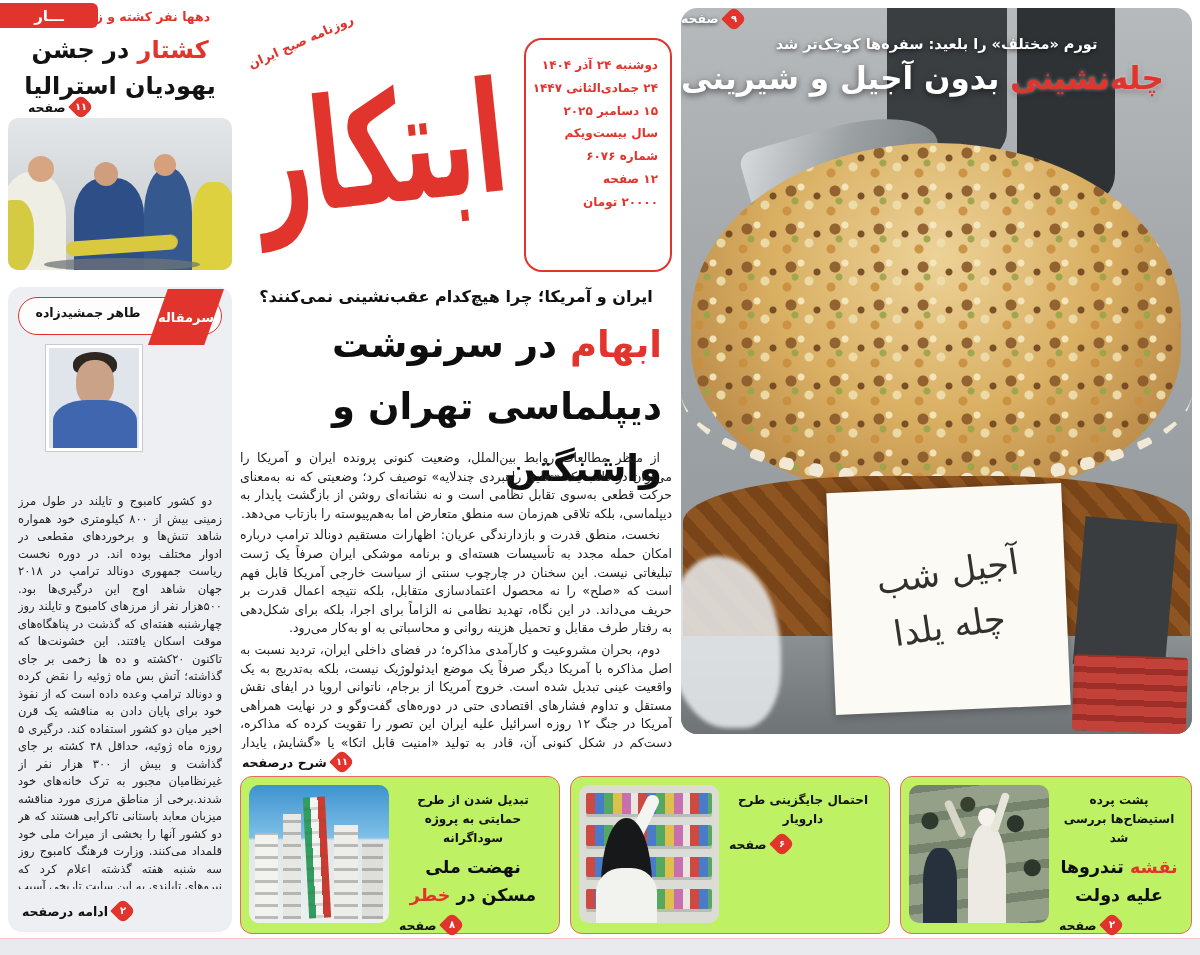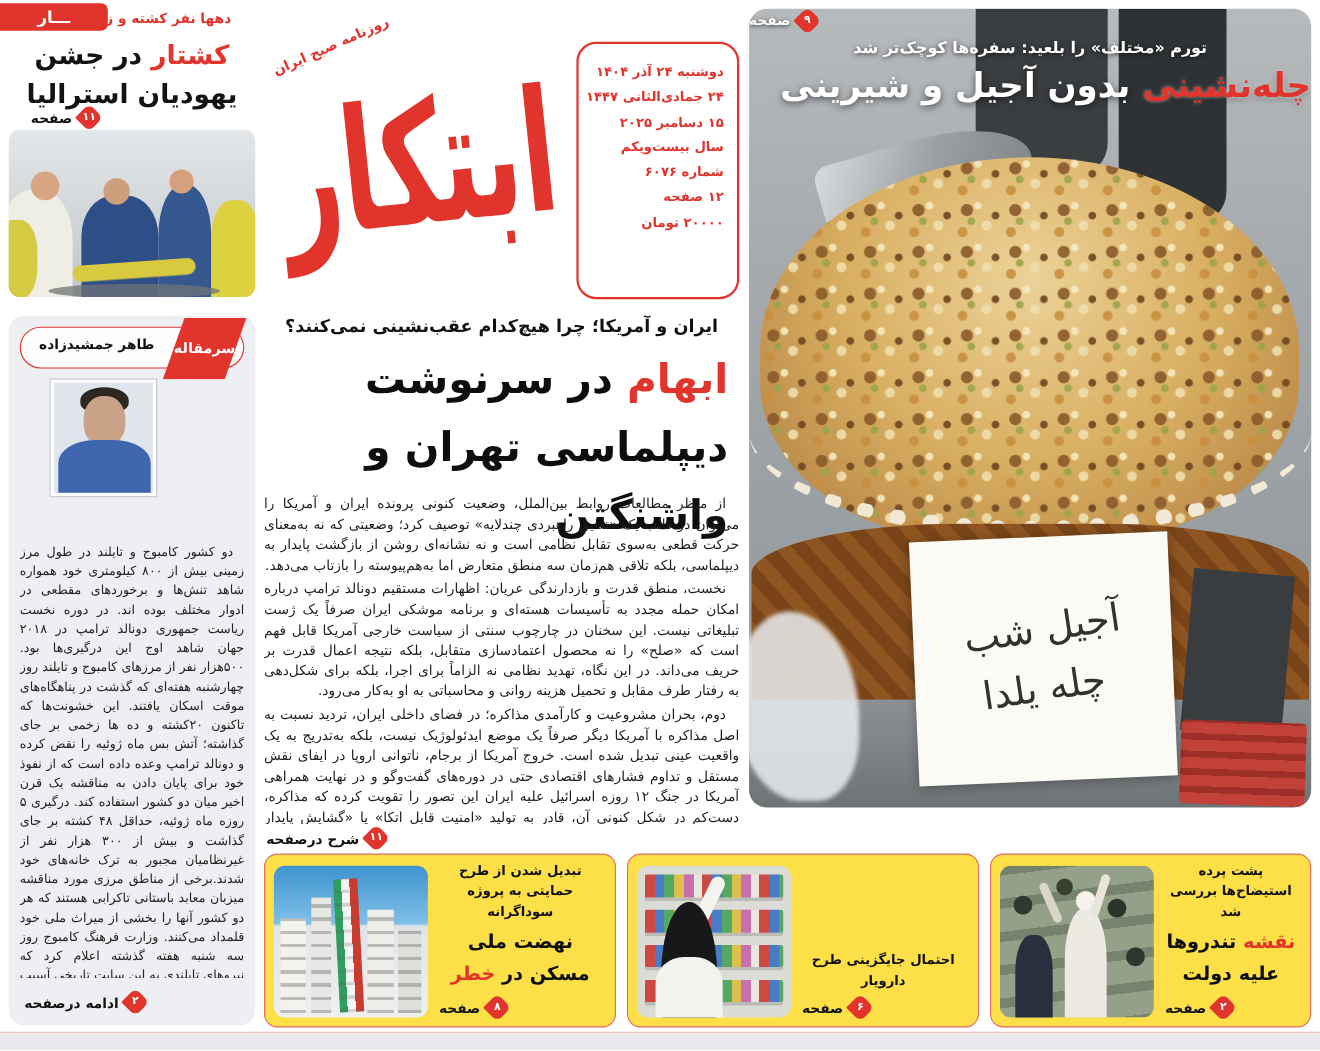--- a/index.html
+++ b/index.html
@@ -54,21 +54,21 @@
   .ring{left:0;top:288px;width:511px;height:192px;border-radius:50%;border-bottom:15px dotted #f1e9d6;}
   .basket{left:2px;top:468px;width:507px;height:178px;border-radius:38% 38% 14% 14% / 26% 26% 8% 8%;
     background:repeating-linear-gradient(48deg,#c59a63 0 12px,#a87d48 12px 24px),#b88c55;background-blend-mode:multiply,normal;}
   .street{left:0;top:628px;width:511px;height:98px;background:linear-gradient(180deg,#8b9093,#6e7376);}
   .bag{left:-12px;top:548px;width:112px;height:172px;background:rgba(233,236,238,.85);border-radius:45% 60% 35% 55%;filter:blur(2px);}
   .legC{left:398px;top:512px;width:92px;height:148px;background:#3a3d40;transform:rotate(5deg);}
   .crate{left:392px;top:648px;width:114px;height:76px;background:repeating-linear-gradient(0deg,#c2423a 0 10px,#9e2f28 10px 16px);border-radius:4px;transform:rotate(2deg);}
   .sign{left:150px;top:480px;width:235px;height:222px;background:#fbfaf5;box-shadow:0 2px 10px rgba(0,0,0,.3);transform:rotate(-2.5deg);display:flex;flex-direction:column;align-items:center;justify-content:center;gap:14px;}
   .sign span{direction:rtl;color:#33312e;font-size:35px;font-weight:500;transform:rotate(-6deg);white-space:nowrap;}
   .lead-kicker{left:0;top:28px;width:511px;text-align:center;direction:rtl;color:#fff;font-size:14.5px;font-weight:bold;text-shadow:0 1px 5px rgba(0,0,0,.75);}
-  .lead-title{left:0;top:52px;width:511px;text-align:right;direction:rtl;font-size:31px;font-weight:800;white-space:nowrap;color:#fff;text-shadow:0 2px 7px rgba(0,0,0,.6);}
+  .lead-title{left:0;top:52px;width:511px;text-align:left;direction:rtl;font-size:31px;font-weight:800;white-space:nowrap;color:#fff;text-shadow:0 2px 7px rgba(0,0,0,.6);}
   .lead-title .red{text-shadow:0 0 4px rgba(255,255,255,.55),0 2px 6px rgba(0,0,0,.35);}
   .lead-page{left:28px;top:118px;}
   
   .main-kicker{left:240px;top:287px;width:432px;text-align:center;direction:rtl;font-size:16px;font-weight:bold;color:#111;}
   .main-title{left:230px;top:314px;width:432px;text-align:right;direction:rtl;font-weight:800;color:#0e0e0e;font-size:37px;line-height:1.68;}
   .main-body{left:240px;top:449px;width:432px;height:300px;overflow:hidden;direction:rtl;text-align:justify;font-size:12.5px;line-height:18.6px;color:#1d1d1d;}
   .main-body p{margin:0 0 3px;text-indent:12px;}
   .main-more{left:242px;top:753px;}
   
   .editorial{left:8px;top:287px;width:224px;height:645px;background:#edeff2;border-radius:14px;}
@@ -76,21 +76,21 @@
   .ed-author{position:absolute;left:16px;top:18px;width:128px;text-align:center;direction:rtl;font-size:12.5px;font-weight:bold;color:#111;}
   .ed-ribbon{position:absolute;left:140px;top:2px;width:76px;height:56px;background:#e1342c;clip-path:polygon(26% 0,100% 0,74% 100%,0 100%);display:flex;align-items:center;justify-content:center;color:#fff;font-size:13px;font-weight:bold;direction:rtl;}
   .ed-photo{position:absolute;left:38px;top:58px;width:96px;height:106px;background:#dfe5ea;border:3px solid #fff;outline:1px solid #c6cacd;overflow:hidden;}
   .ed-photo .hair{position:absolute;left:24px;top:4px;width:44px;height:24px;background:#2e2620;border-radius:50% 50% 40% 40%;}
   .ed-photo .face{position:absolute;left:27px;top:12px;width:38px;height:46px;background:#caa287;border-radius:45%;}
   .ed-photo .shirt{position:absolute;left:4px;top:52px;width:84px;height:52px;background:#3f66ae;border-radius:40% 40% 0 0;}
   .ed-title{position:absolute;left:6px;top:176px;width:212px;text-align:center;direction:rtl;color:#e1342c;font-size:15px;font-weight:bold;line-height:1.5;}
   .ed-body{position:absolute;left:10px;top:206px;width:204px;height:396px;overflow:hidden;direction:rtl;text-align:justify;font-size:11.5px;line-height:17.5px;color:#222;}
   .ed-more{position:absolute;left:14px;bottom:12px;}
   
-  .bbox{position:absolute;top:776px;height:158px;border:1.5px solid #e66a60;border-radius:12px;background:#fde047;display:flex;direction:ltr;align-items:flex-end;padding:8px;gap:6px;}
+  .bbox{position:absolute;top:776px;height:158px;border:1.5px solid #e66a60;border-radius:12px;background:#bef264;display:flex;direction:ltr;align-items:flex-start;padding:8px;gap:6px;}
   .b1{left:240px;width:320px;}
   .b2{left:570px;width:320px;}
   .b3{left:900px;width:292px;}
   .bphoto{position:relative;width:140px;height:138px;border-radius:10px;overflow:hidden;flex:0 0 auto;}
   .btext{flex:1;display:flex;flex-direction:column;align-items:center;direction:rtl;padding:0 4px;}
   .bkicker{margin-top:6px;text-align:center;font-size:12px;font-weight:bold;color:#111;line-height:1.6;}
   .btitle{margin-top:4px;text-align:center;font-size:17.5px;font-weight:800;color:#0e0e0e;line-height:1.65;}
   .bpage{align-self:flex-end;margin-top:6px;}
   
   .ph-housing{background:linear-gradient(180deg,#3e93cf 0%,#7fc0e8 38%,#dfe5e8 40%,#eef0f0 100%);}

